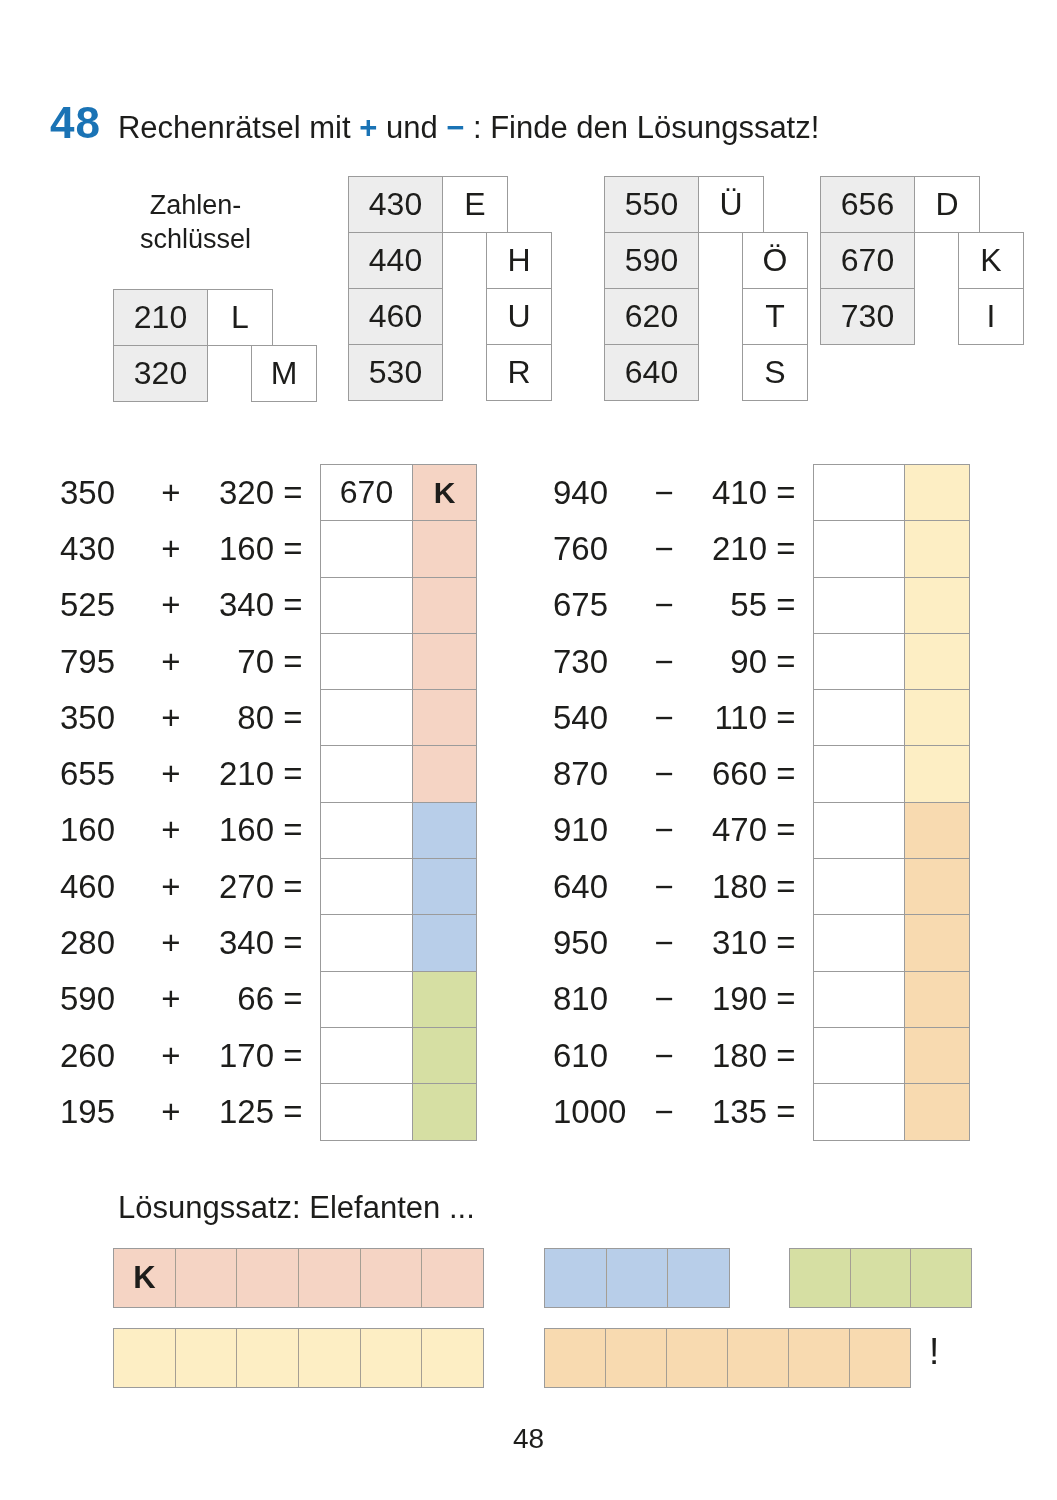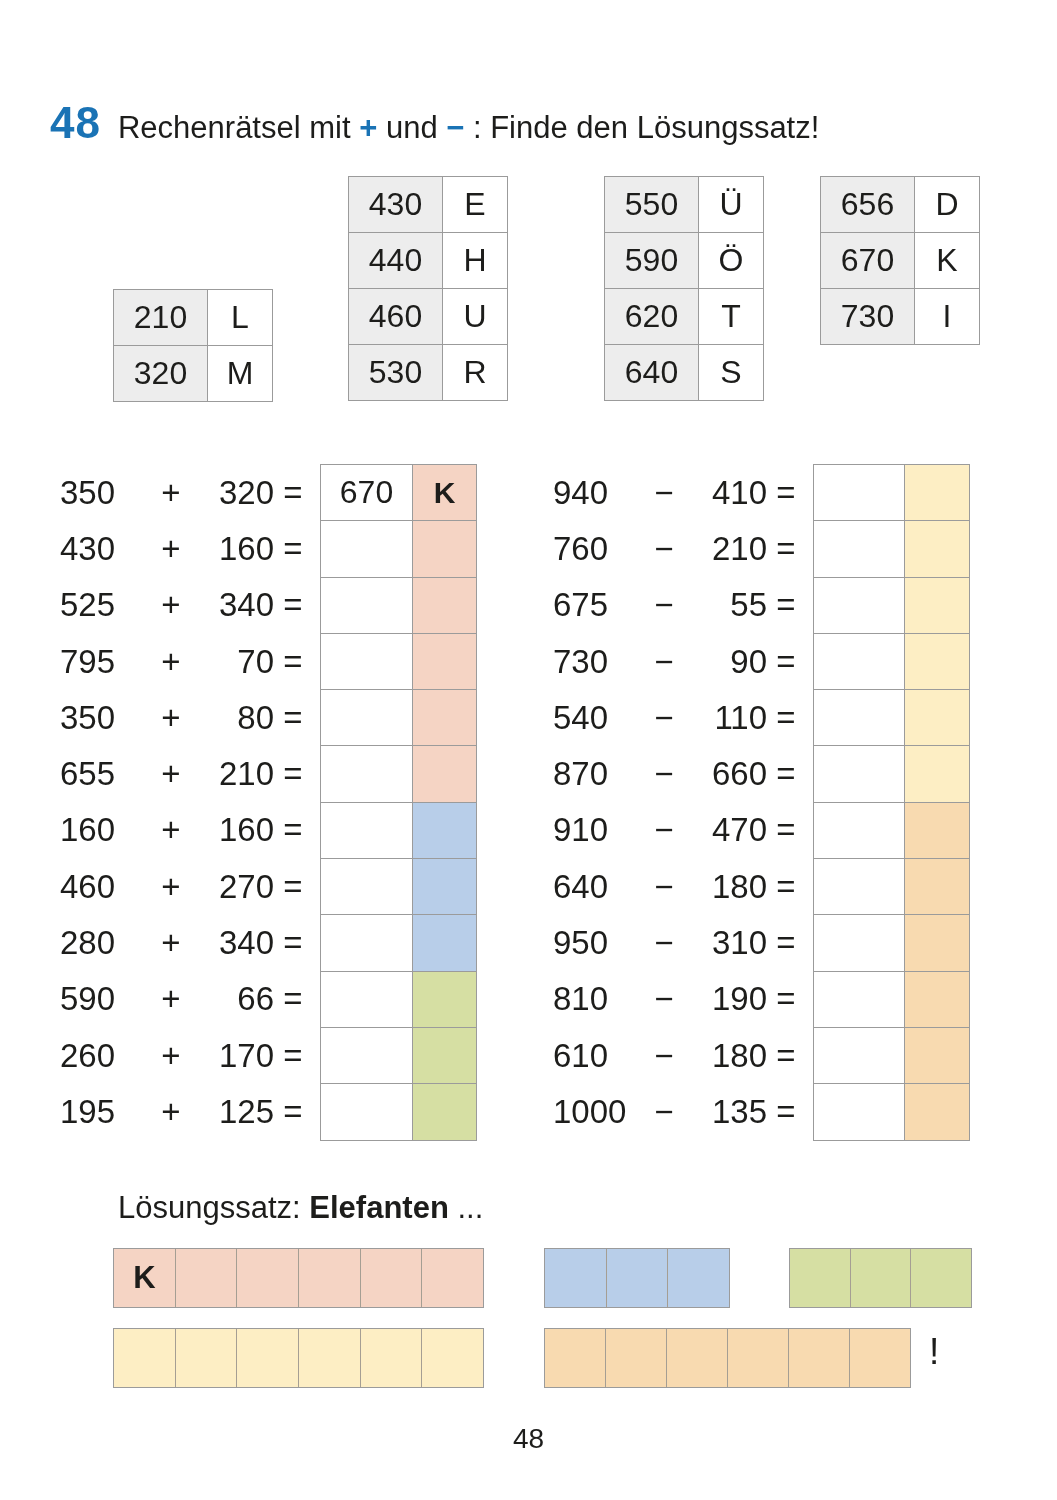--- a/index.html
+++ b/index.html
@@ -14,21 +14,21 @@
   .title .accent{color:#1a73b5;font-weight:bold;}
   
   .key-label{position:absolute;left:113px;top:189px;width:165px;text-align:center;
     font-size:27px;line-height:1.25;}
   .key-table{position:absolute;}
   #key-table-0{left:113px;top:289px;}
   #key-table-1{left:348px;top:176px;}
   #key-table-2{left:578px;top:176px;padding-left:26px;}
   #key-table-3{left:820px;top:176px;}
   .kt-row{display:flex;}
-  .kt-row + .kt-row{margin-top:-1px;}
+  .kt-row + .kt-row{margin-top:-1px;gap:44px;}
   .kt-cell{box-sizing:border-box;border:1px solid #9b9b9b;height:57px;
     display:flex;align-items:center;justify-content:center;font-size:32px;}
   .kt-num{width:95px;background:#ededed;}
   .kt-let{width:66px;margin-left:-1px;background:#ffffff;}
   
   .p-col{position:absolute;top:464px;}
   #problems-left{left:60px;}
   #problems-right{left:553px;}
   .p-row{display:flex;align-items:stretch;height:57.3px;}
   .p-row + .p-row{margin-top:-1px;}
@@ -40,21 +40,21 @@
   .rbox{box-sizing:border-box;border:1px solid #9b9b9b;background:#fff;
     display:flex;align-items:center;justify-content:center;font-size:32px;}
   .w-l{width:93px;} .w-r{width:92px;}
   .lbox{box-sizing:border-box;border:1px solid #9b9b9b;border-left:none;
     display:flex;align-items:center;justify-content:center;font-weight:bold;font-size:30px;}
   .l-l{width:64px;} .l-r{width:65px;}
   .sec-pink{background:#f5d4c4;} .sec-blue{background:#b8cee9;} .sec-green{background:#d6dfa3;}
   .sec-yellow{background:#fdeec4;} .sec-orange{background:#f8dab0;}
   
   .solution-line{position:absolute;left:118px;top:1190px;font-size:31px;}
-  .solution-line .bold{font-weight:bold;}
+  .solution-line .bold{font-weight:normal;}
   
   .agroup{position:absolute;display:flex;height:60px;box-sizing:border-box;border:1px solid #9b9b9b;}
   .acell{flex:1;border-right:1px solid #a59e93;display:flex;align-items:center;
     justify-content:center;font-weight:bold;font-size:31px;}
   .acell:last-child{border-right:none;}
   .ag-pink{left:113px;top:1248px;width:371px;background:#f5d4c4;}
   .ag-blue{left:544px;top:1248px;width:186px;background:#b8cee9;}
   .ag-green{left:789px;top:1248px;width:183px;background:#d6dfa3;}
   .ag-yellow{left:113px;top:1328px;width:371px;background:#fdeec4;}
   .ag-orange{left:544px;top:1328px;width:367px;background:#f8dab0;}
@@ -64,20 +64,21 @@
 </head>
 <body>
 
 <div class="page">
 
   <div class="header">
     <span class="task-number">48</span>
     <span class="title"><span>Rechenrätsel mit </span><span class="accent">+</span><span> und </span><span class="accent">−</span><span> : Finde den Lösungssatz!</span></span>
   </div>
 
+  <div class="key-label"><span>Zahlen-</span><br><span>schlüssel</span></div>
 
   <div class="key-table" id="key-table-0">
       <div class="kt-row">
         <div class="kt-cell kt-num">210</div>
         <div class="kt-cell kt-let">L</div>
       </div>
       <div class="kt-row">
         <div class="kt-cell kt-num">320</div>
         <div class="kt-cell kt-let">M</div>
       </div>

